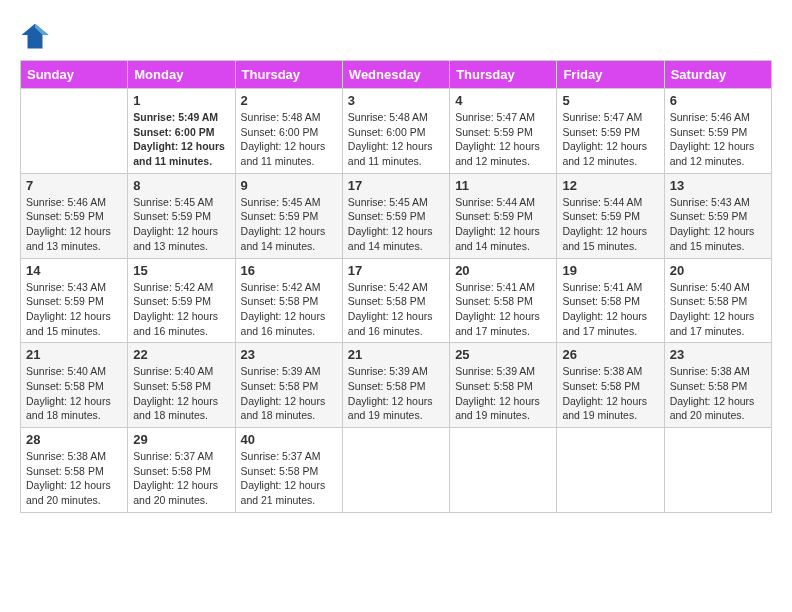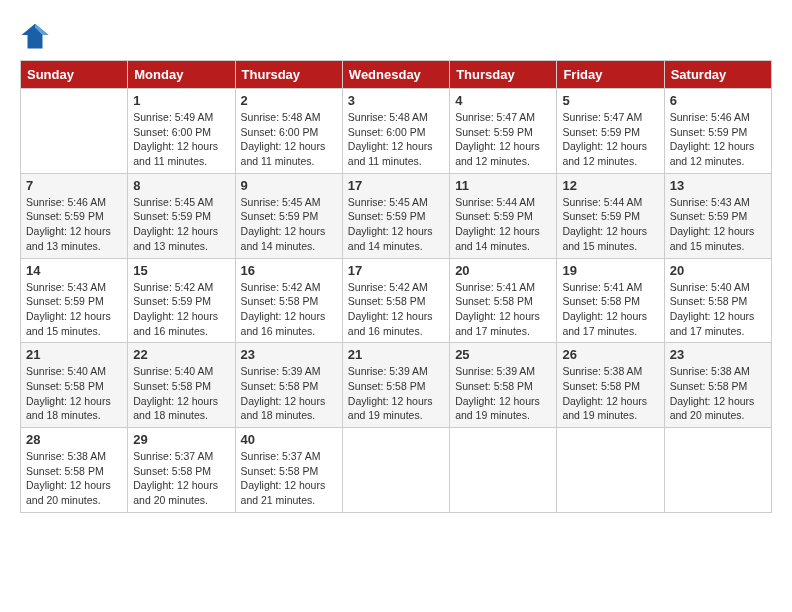--- a/index.html
+++ b/index.html
@@ -51,21 +51,21 @@
     .location-title {
       font-size: 16px;
       color: #333;
     }
     .calendar {
       width: 100%;
       border-collapse: collapse;
       font-size: 11px;
     }
     .calendar th {
-      background-color: #b91c1c;
+      background-color: #d946ef;
       color: #fff;
       text-align: left;
       padding: 6px 6px;
       font-size: 13px;
       font-weight: bold;
       border: 1px solid #ccc;
     }
     .calendar td {
       border: 1px solid #ccc;
       vertical-align: top;
@@ -125,21 +125,21 @@
         <th>Thursday</th>
         <th>Friday</th>
         <th>Saturday</th>
       </tr>
   </thead>
   <tbody id="calendar-body">
   <tr class="row-odd">
         <td class="empty-cell"></td>
         <td>
           <span class="day-number">1</span>
-          <div class="day-info" style="white-space: pre-line;">Sunrise: 5:49 AM
+          <div class="day-info" style="white-space: pre-line; font-weight: bold;">Sunrise: 5:49 AM
 Sunset: 6:00 PM
 Daylight: 12 hours
 and 11 minutes.</div>
         </td>
         <td>
           <span class="day-number">2</span>
           <div class="day-info" style="white-space: pre-line;">Sunrise: 5:48 AM
 Sunset: 6:00 PM
 Daylight: 12 hours
 and 11 minutes.</div>

